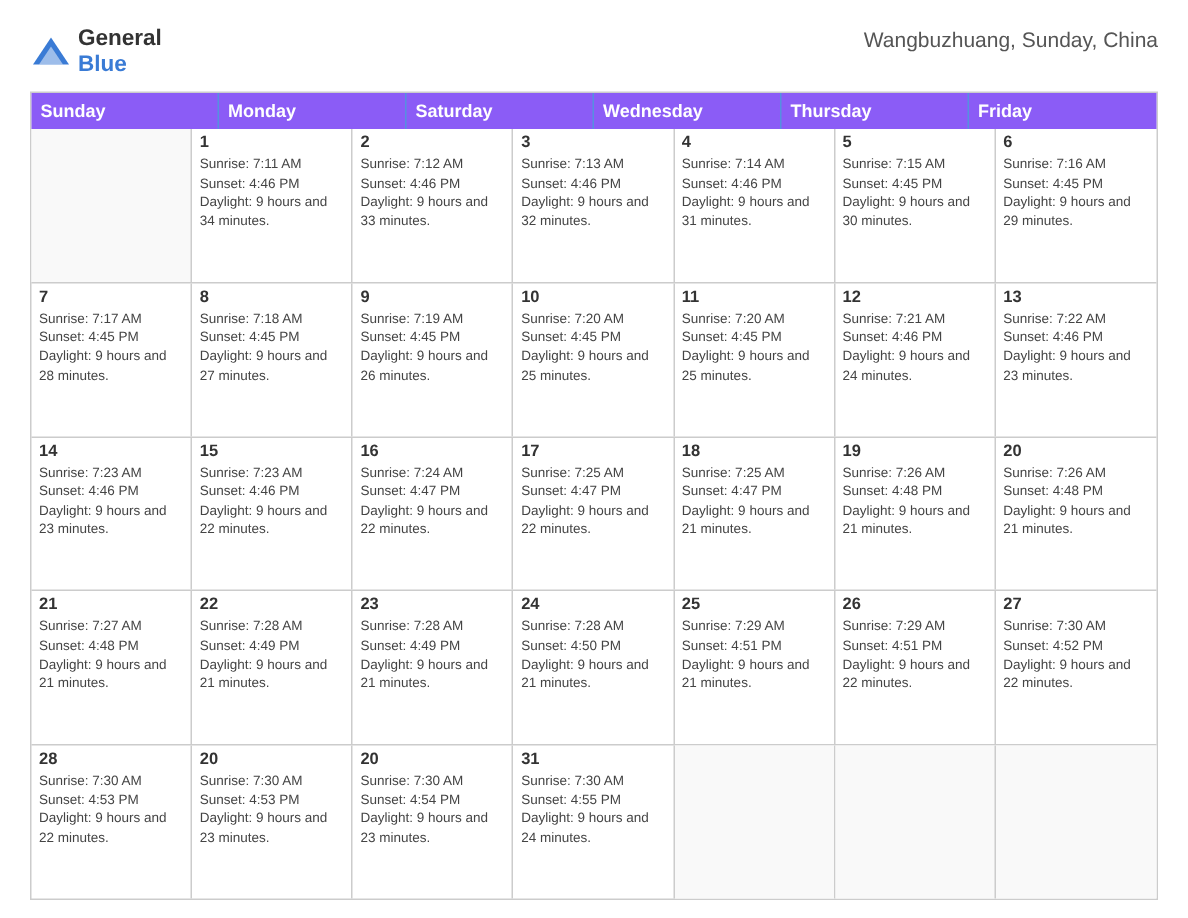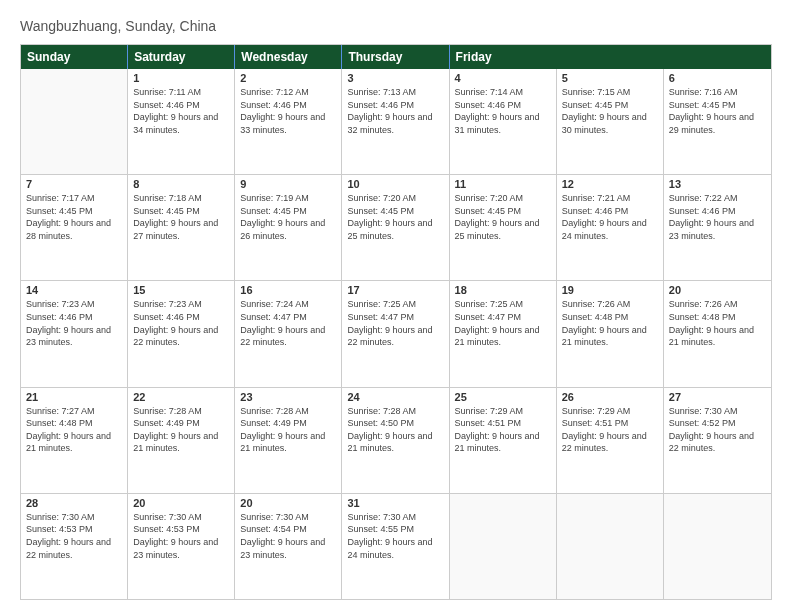--- a/index.html
+++ b/index.html
@@ -61,22 +61,22 @@
       color: #555;
     }
     .calendar {
       flex: 1;
       display: flex;
       flex-direction: column;
       border: 1px solid #ccc;
     }
     .cal-header-row {
       display: grid;
-      grid-template-columns: repeat(7, 1fr);
-      background: #14532d;
+      grid-template-columns: repeat(6, 1fr);
+      background: #8b5cf6;
     }
     .cal-header-cell {
       color: #fff;
       font-weight: bold;
       font-size: 12px;
       padding: 5px 6px;
       text-align: left;
       border-right: 1px solid #5590e0;
     }
     .cal-header-cell:last-child { border-right: none; }
@@ -113,28 +113,40 @@
       font-size: 9px;
       color: #444;
       line-height: 1.4;
     }
   </style>
 </head>
 <body>
 
 <div class="page">
   <div class="header">
+    <div class="logo">
+
+      <svg class="logo-icon" viewBox="0 0 28 28">
+        <polygon points="14,4 26,22 2,22" fill="#3a7bd5"></polygon>
+        <polygon points="14,10 22,22 6,22" fill="#fff" opacity="0.5"></polygon>
+      </svg>
+      <div class="logo-text">
+        <span class="logo-general">General</span>
+        <span class="logo-blue">Blue</span>
+      </div>
+    </div>
     <div class="title-block">
       <div class="location">Wangbuzhuang, Sunday, China</div>
     </div>
   </div>
 
   <div class="calendar">
     <div class="cal-header-row">
     <div class="cal-header-cell">Sunday</div>
+        <div class="cal-header-cell">Monday</div>
         <div class="cal-header-cell">Saturday</div>
         <div class="cal-header-cell">Wednesday</div>
         <div class="cal-header-cell">Thursday</div>
         <div class="cal-header-cell">Friday</div>
       </div>
     <div class="cal-body">
     <div class="cal-row">
           <div class="cal-cell empty"></div>
           <div class="cal-cell">
             <div class="day-num">1</div>

